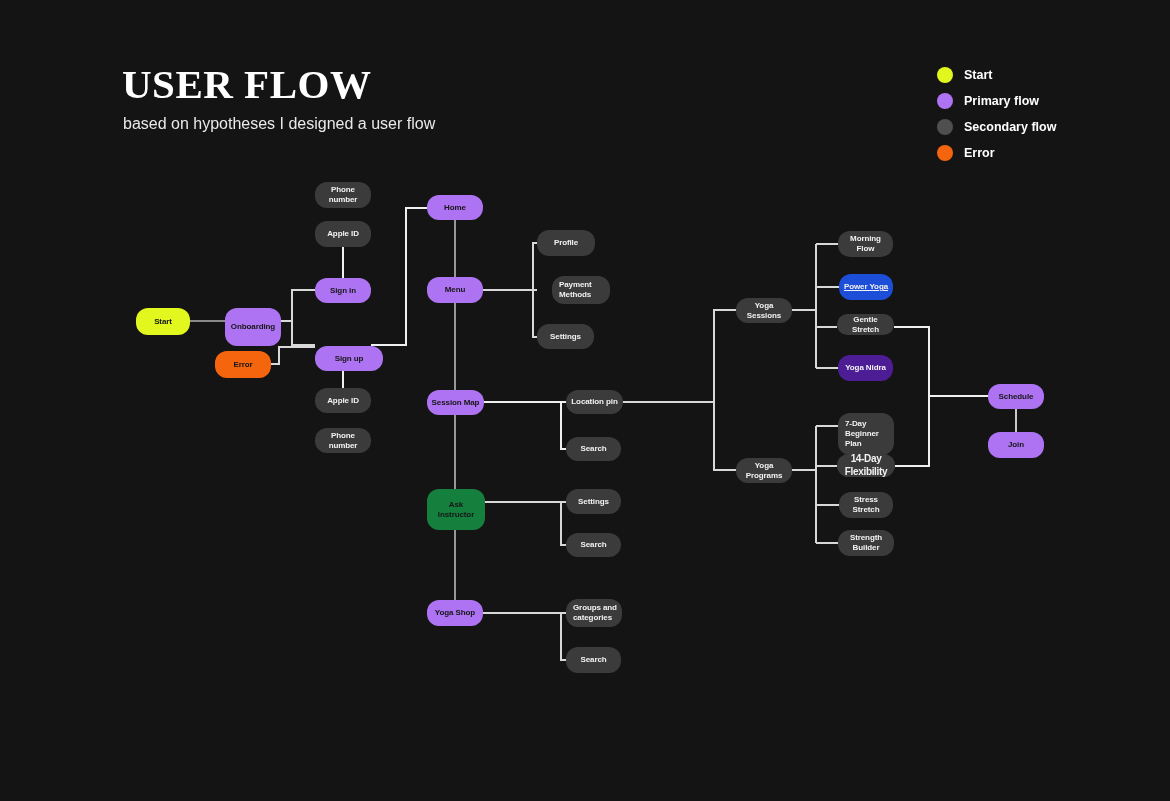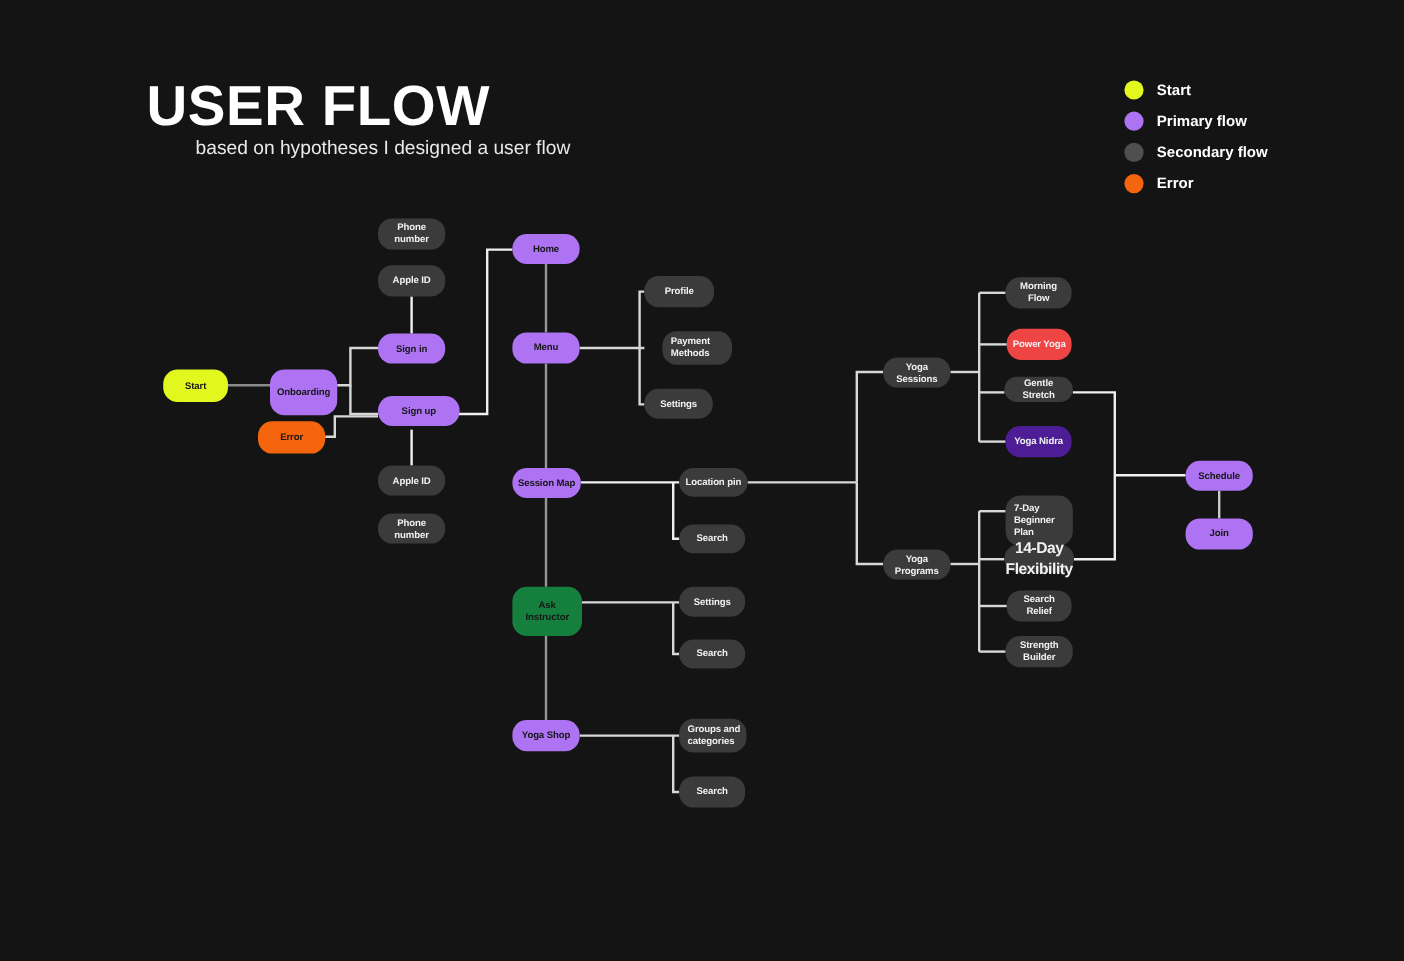--- a/index.html
+++ b/index.html
@@ -8,33 +8,33 @@
     width: 1170px;
     height: 801px;
     background: #141414;
     overflow: hidden;
     font-family: "Liberation Sans", sans-serif;
   }
   .title {
     position: absolute;
     left: 122px;
     top: 60px;
-    font-size: 47px;
+    font-size: 41px;
     font-weight: 800;
     letter-spacing: 0.5px;
     color: #ffffff;
+    font-family: Liberation Serif, serif;
   }
   .subtitle {
     position: absolute;
     left: 123px;
     top: 115px;
     font-size: 16px;
     font-weight: 400;
     color: #e9e9e9;
-    margin-left: 40px;
   }
   .legend {
     position: absolute;
     left: 937px;
     top: 67px;
     display: flex;
     flex-direction: column;
     gap: 10px;
   }
   .legend-item { display: flex; align-items: center; gap: 11px; height: 16px; }
@@ -54,21 +54,21 @@
     font-weight: 700;
     line-height: 1.25;
     letter-spacing: -0.1px;
     white-space: pre-line;
     box-sizing: border-box;
     padding: 2px 3px;
   }
   .node.colored { color: #161616; text-align: center; }
   .node.secondary { color: #f2f2f2; }
   .node.align-left { justify-content: flex-start; text-align: left; padding-left: 7px; }
-  .node.tight { letter-spacing: -0.35px; font-size: 13px; }
+  .node.tight { letter-spacing: -0.35px; font-size: 10px; }
 </style>
 </head>
 <body>
 
 <div class="canvas">
   <svg id="edges" xmlns="http://www.w3.org/2000/svg" viewBox="0 0 1170 801">
       <polyline points="190,321 225,321" fill="none" stroke="#8a8a8a" stroke-width="2"></polyline>
       <polyline points="281,321 292,321 292,290 315,290" fill="none" stroke="#d8d8d8" stroke-width="2"></polyline>
       <polyline points="292,321 292,345 315,345" fill="none" stroke="#d8d8d8" stroke-width="2"></polyline>
       <polyline points="271,364 279,364 279,347 315,347" fill="none" stroke="#d8d8d8" stroke-width="2"></polyline>
@@ -129,21 +129,21 @@
         <span class="legend-label">Error</span>
       </div>
     </div>
 
   <div id="nodes">
       <div class="node colored" style="left: 136px; top: 308px; width: 54px; height: 27px; background: rgb(225, 247, 29);">Start</div>
       <div class="node colored" style="left: 225px; top: 308px; width: 56px; height: 38px; background: rgb(173, 115, 242);">Onboarding</div>
       <div class="node secondary" style="left: 315px; top: 182px; width: 56px; height: 26px; background: rgb(59, 59, 59);">Phone number</div>
       <div class="node secondary" style="left: 315px; top: 221px; width: 56px; height: 26px; background: rgb(59, 59, 59);">Apple ID</div>
       <div class="node colored" style="left: 315px; top: 278px; width: 56px; height: 25px; background: rgb(173, 115, 242);">Sign in</div>
-      <div class="node colored" style="left: 315px; top: 330px; width: 68px; height: 25px; background: rgb(173, 115, 242);">Sign up</div>
+      <div class="node colored" style="left: 315px; top: 346px; width: 68px; height: 25px; background: rgb(173, 115, 242);">Sign up</div>
       <div class="node colored" style="left: 215px; top: 351px; width: 56px; height: 27px; background: rgb(245, 101, 14);">Error</div>
       <div class="node secondary" style="left: 315px; top: 388px; width: 56px; height: 25px; background: rgb(59, 59, 59);">Apple ID</div>
       <div class="node secondary" style="left: 315px; top: 428px; width: 56px; height: 25px; background: rgb(59, 59, 59);">Phone number</div>
       <div class="node colored" style="left: 427px; top: 195px; width: 56px; height: 25px; background: rgb(173, 115, 242);">Home</div>
       <div class="node colored" style="left: 427px; top: 277px; width: 56px; height: 26px; background: rgb(173, 115, 242);">Menu</div>
       <div class="node secondary" style="left: 537px; top: 230px; width: 58px; height: 26px; background: rgb(59, 59, 59);">Profile</div>
       <div class="node secondary align-left" style="left: 552px; top: 276px; width: 58px; height: 28px; background: rgb(59, 59, 59);">Payment
 Methods</div>
       <div class="node secondary" style="left: 537px; top: 324px; width: 57px; height: 25px; background: rgb(59, 59, 59);">Settings</div>
       <div class="node colored" style="left: 427px; top: 390px; width: 57px; height: 25px; background: rgb(173, 115, 242);">Session Map</div>
@@ -152,24 +152,24 @@
       <div class="node colored" style="left: 427px; top: 489px; width: 58px; height: 41px; background: #15803d;">Ask Instructor</div>
       <div class="node secondary" style="left: 566px; top: 489px; width: 55px; height: 25px; background: rgb(59, 59, 59);">Settings</div>
       <div class="node secondary" style="left: 566px; top: 533px; width: 55px; height: 24px; background: rgb(59, 59, 59);">Search</div>
       <div class="node colored" style="left: 427px; top: 600px; width: 56px; height: 26px; background: rgb(173, 115, 242);">Yoga Shop</div>
       <div class="node secondary align-left" style="left: 566px; top: 599px; width: 56px; height: 28px; background: rgb(59, 59, 59);">Groups and
 categories</div>
       <div class="node secondary" style="left: 566px; top: 647px; width: 55px; height: 26px; background: rgb(59, 59, 59);">Search</div>
       <div class="node secondary" style="left: 736px; top: 298px; width: 56px; height: 25px; background: rgb(59, 59, 59);">Yoga Sessions</div>
       <div class="node secondary" style="left: 736px; top: 458px; width: 56px; height: 25px; background: rgb(59, 59, 59);">Yoga Programs</div>
       <div class="node secondary" style="left: 838px; top: 231px; width: 55px; height: 26px; background: rgb(59, 59, 59);">Morning Flow</div>
-      <div class="node secondary" style="left: 839px; top: 274px; width: 54px; height: 26px; background: #ef4444;">Power Yoga</div>
+      <div class="node secondary" style="left: 839px; top: 274px; width: 54px; height: 26px; background: #1d4ed8; text-decoration: underline;">Power Yoga</div>
       <div class="node secondary" style="left: 837px; top: 314px; width: 57px; height: 21px; background: rgb(59, 59, 59);">Gentle Stretch</div>
       <div class="node secondary" style="left: 838px; top: 355px; width: 55px; height: 26px; background: #4c1d95;">Yoga Nidra</div>
       <div class="node secondary align-left" style="left: 838px; top: 413px; width: 56px; height: 42px; background: rgb(59, 59, 59);">7-Day
 Beginner Plan</div>
       <div class="node secondary tight" style="left: 837px; top: 454px; width: 58px; height: 23px; background: rgb(59, 59, 59);">14-Day Flexibility</div>
-      <div class="node secondary" style="left: 839px; top: 492px; width: 54px; height: 26px; background: rgb(59, 59, 59);">Search Relief</div>
+      <div class="node secondary" style="left: 839px; top: 492px; width: 54px; height: 26px; background: rgb(59, 59, 59);">Stress Stretch</div>
       <div class="node secondary" style="left: 838px; top: 530px; width: 56px; height: 26px; background: rgb(59, 59, 59);">Strength Builder</div>
       <div class="node colored" style="left: 988px; top: 384px; width: 56px; height: 25px; background: rgb(173, 115, 242);">Schedule</div>
       <div class="node colored" style="left: 988px; top: 432px; width: 56px; height: 26px; background: rgb(173, 115, 242);">Join</div>
     </div>
 </div>
 
 </body></html>

